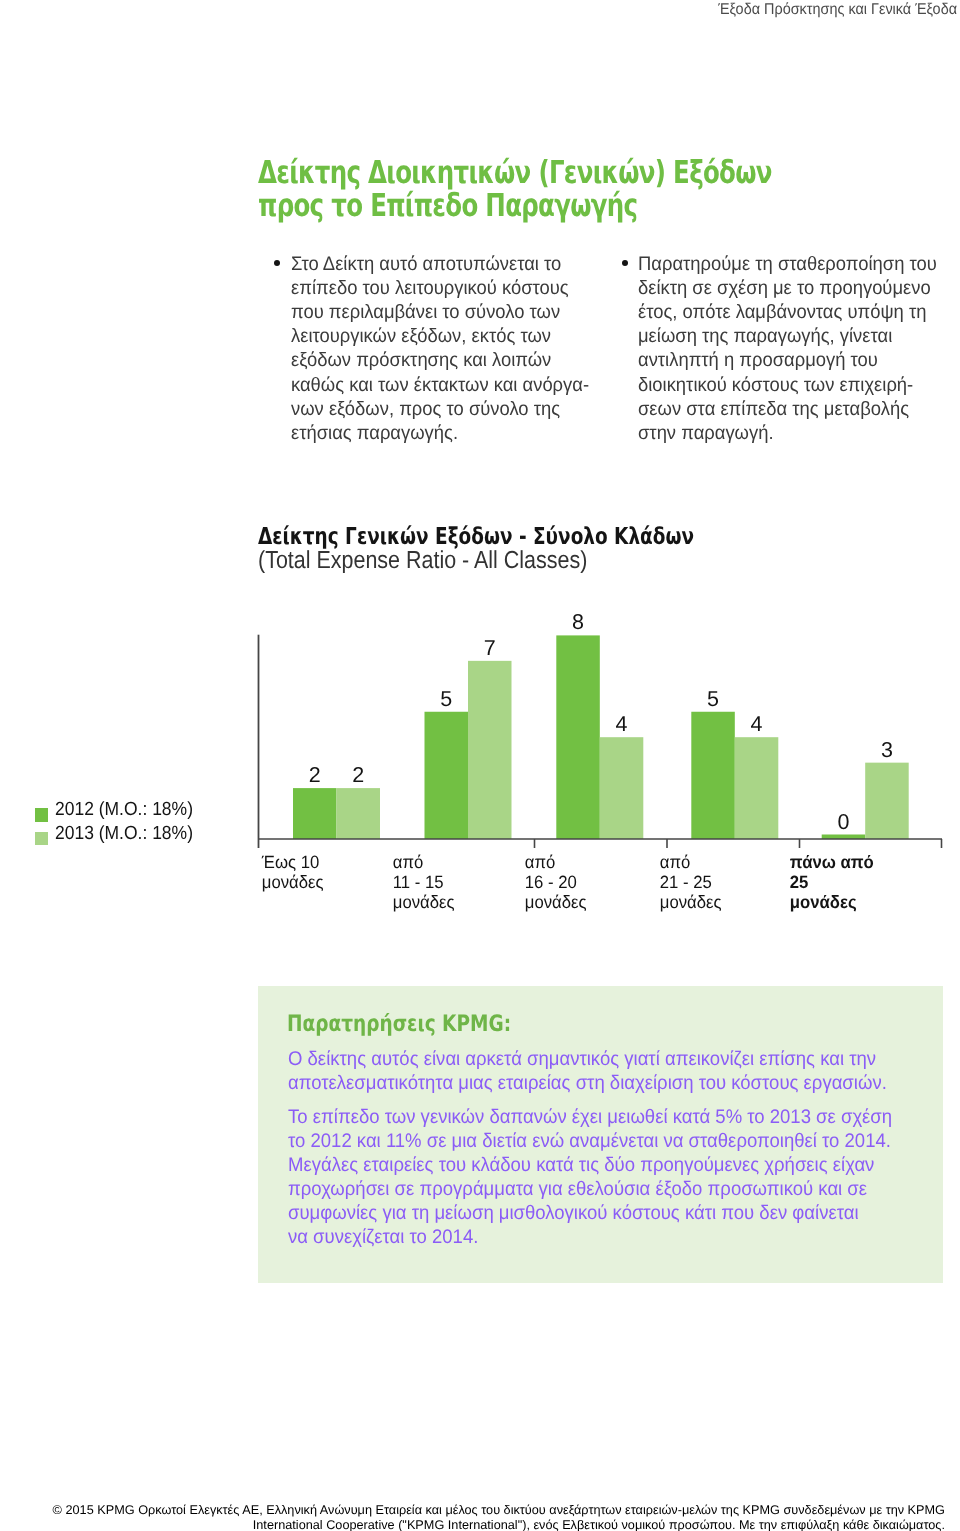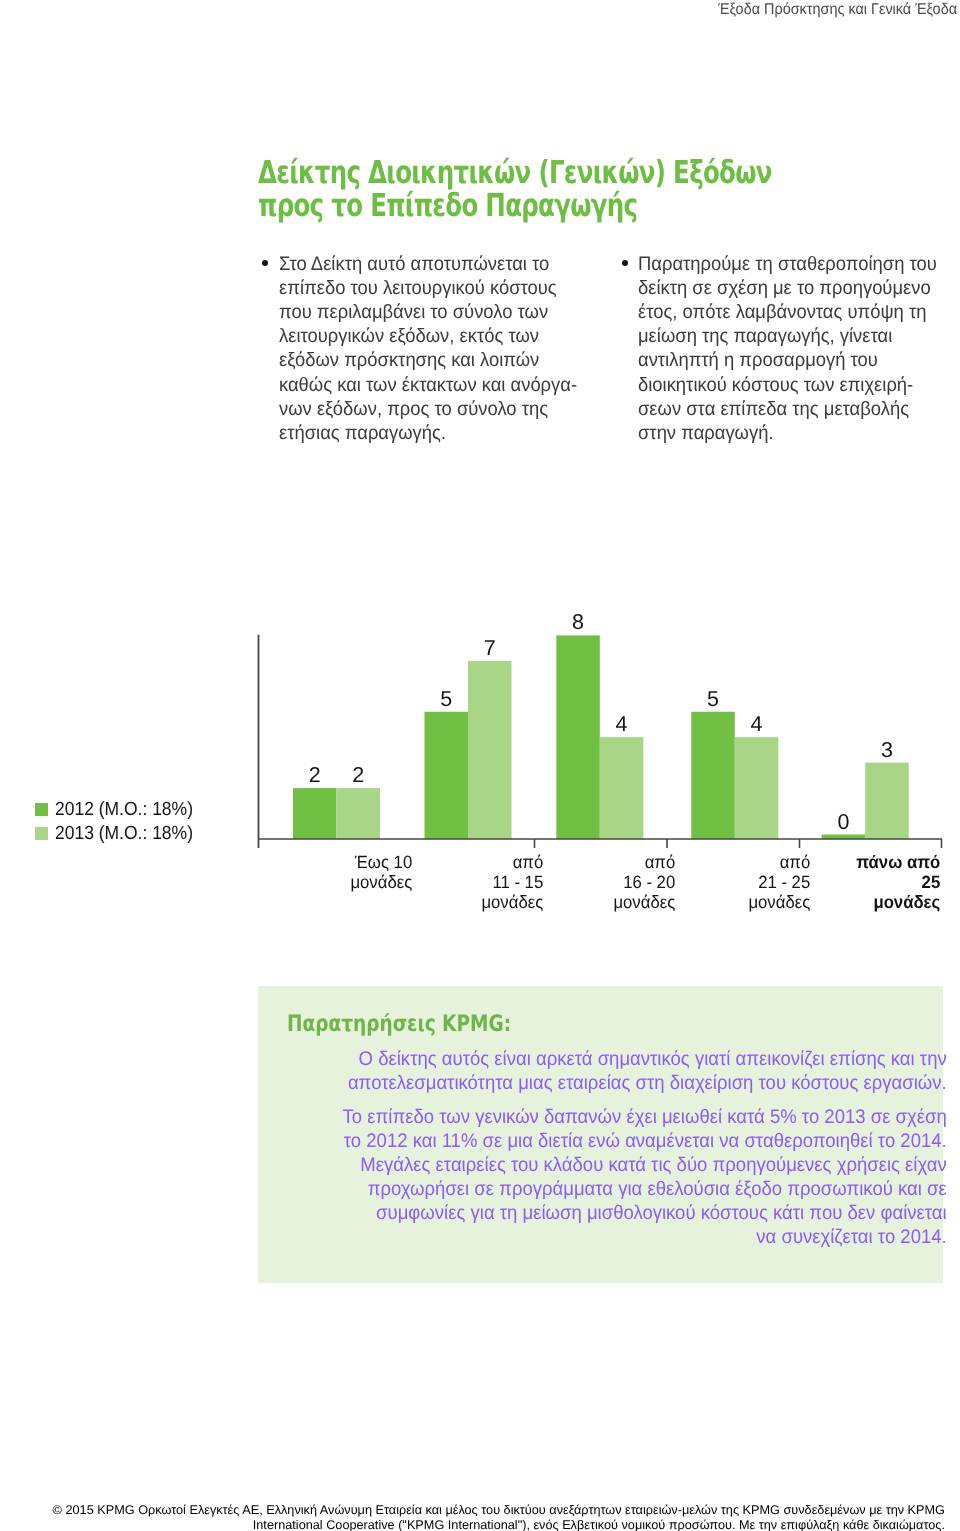--- a/index.html
+++ b/index.html
@@ -26,21 +26,21 @@
     font-family:"DejaVu Sans",sans-serif;
     font-size:31.6px;line-height:33.4px;font-weight:bold;
     color:#6fbe44;letter-spacing:-0.9px;
     transform:scaleX(0.775);transform-origin:left top;
   }
   .main-title span{display:block;white-space:nowrap;}
 
   
   .bullets{position:absolute;left:230px;top:251.5px;width:690px;}
   .bcol{position:absolute;top:0;}
-  .bcol.c1{left:0px;width:320px;}
+  .bcol.c1{left:12px;width:320px;}
   .bcol.c2{left:359.5px;width:320px;}
   .bullet-dot{
     position:absolute;left:4.2px;top:8.2px;width:6.3px;height:6.3px;
     border-radius:50%;background:#141414;
   }
   .btext{padding-left:20.5px;font-size:19.5px;line-height:24.2px;color:#3b3b3b;}
   .btext span{display:block;white-space:nowrap;transform:scaleX(0.944);transform-origin:left center;}
 
   
   .chart-title{
@@ -49,32 +49,32 @@
   }
   .chart-title .ct1{font-weight:bold;display:block;white-space:nowrap;letter-spacing:0px;
     font-family:"DejaVu Sans",sans-serif;font-size:23.3px;
     transform:scaleX(0.792);transform-origin:left center;}
   .chart-title .ct2{display:block;white-space:nowrap;font-size:24.6px;color:#333333;
     transform:scaleX(0.873);transform-origin:left center;}
 
   .chart{position:absolute;left:0;top:0;width:960px;height:1531px;pointer-events:none;}
 
   .legend{position:absolute;left:6.9px;top:798px;font-size:19px;line-height:23.5px;color:#141414;}
-  .legend .row{display:flex;align-items:center;height:23.5px;}
+  .legend .row{display:flex;align-items:flex-end;height:23.5px;}
   .legend .sw{width:13.1px;height:13.1px;margin-right:6.8px;display:inline-block;flex:0 0 auto;}
   .legend .lbl{white-space:nowrap;transform:scaleX(0.92);transform-origin:left center;}
 
   .catlabels{position:absolute;left:230px;top:853.3px;width:685px;}
-  .catlabels .cat{position:absolute;top:0;text-align:right;font-size:17.8px;line-height:19.8px;color:#141414;}
+  .catlabels .cat{position:absolute;top:0;text-align:left;font-size:17.8px;line-height:19.8px;color:#141414;}
   .catlabels .cat span{display:block;white-space:nowrap;transform:scaleX(0.94);}
 
   
   .note{
     position:absolute;left:230px;top:986px;width:685px;height:297px;
-    background:#e6f2dc;box-sizing:border-box;text-align:right;
+    background:#e6f2dc;box-sizing:border-box;
   }
   .note-h{
     position:absolute;left:28.9px;top:25.5px;white-space:nowrap;
     font-family:"DejaVu Sans",sans-serif;
     font-size:22.6px;line-height:24px;font-weight:bold;color:#6fb548;
     transform:scaleX(0.82);transform-origin:left center;
   }
   .note-body{position:absolute;left:29.8px;top:62px;width:700px;
     font-size:19.7px;line-height:23.9px;color:#8b5cf6;}
   .note-body p{margin:0 0 10.4px 0;}
@@ -121,20 +121,24 @@
           <span>έτος, οπότε λαμβάνοντας υπόψη τη</span>
           <span>μείωση της παραγωγής, γίνεται</span>
           <span>αντιληπτή η προσαρμογή του</span>
           <span>διοικητικού κόστους των επιχειρή-</span>
           <span>σεων στα επίπεδα της μεταβολής</span>
           <span>στην παραγωγή.</span>
         </div>
     </div>
   </div>
 
+  <div class="chart-title">
+    <span class="ct1">Δείκτης Γενικών Εξόδων - Σύνολο Κλάδων</span>
+    <span class="ct2">(Total Expense Ratio - All Classes)</span>
+  </div>
 
   <svg class="chart" id="chart-svg" viewBox="0 0 960 1531">
       <rect x="265" y="788.1" width="43.5" height="50.9" fill="#72c043"></rect>
       <text x="286.75" y="782.1" text-anchor="middle" font-family="&quot;Liberation Sans&quot;,sans-serif" font-size="21.5" fill="#141414">2</text>
       <rect x="308.5" y="788.1" width="43.5" height="50.9" fill="#a9d587"></rect>
       <text x="330.25" y="782.1" text-anchor="middle" font-family="&quot;Liberation Sans&quot;,sans-serif" font-size="21.5" fill="#141414">2</text>
       <rect x="396.5" y="711.75" width="43.5" height="127.25" fill="#72c043"></rect>
       <text x="418.25" y="705.75" text-anchor="middle" font-family="&quot;Liberation Sans&quot;,sans-serif" font-size="21.5" fill="#141414">5</text>
       <rect x="440" y="660.85" width="43.5" height="178.15" fill="#a9d587"></rect>
       <text x="461.75" y="654.85" text-anchor="middle" font-family="&quot;Liberation Sans&quot;,sans-serif" font-size="21.5" fill="#141414">7</text>

